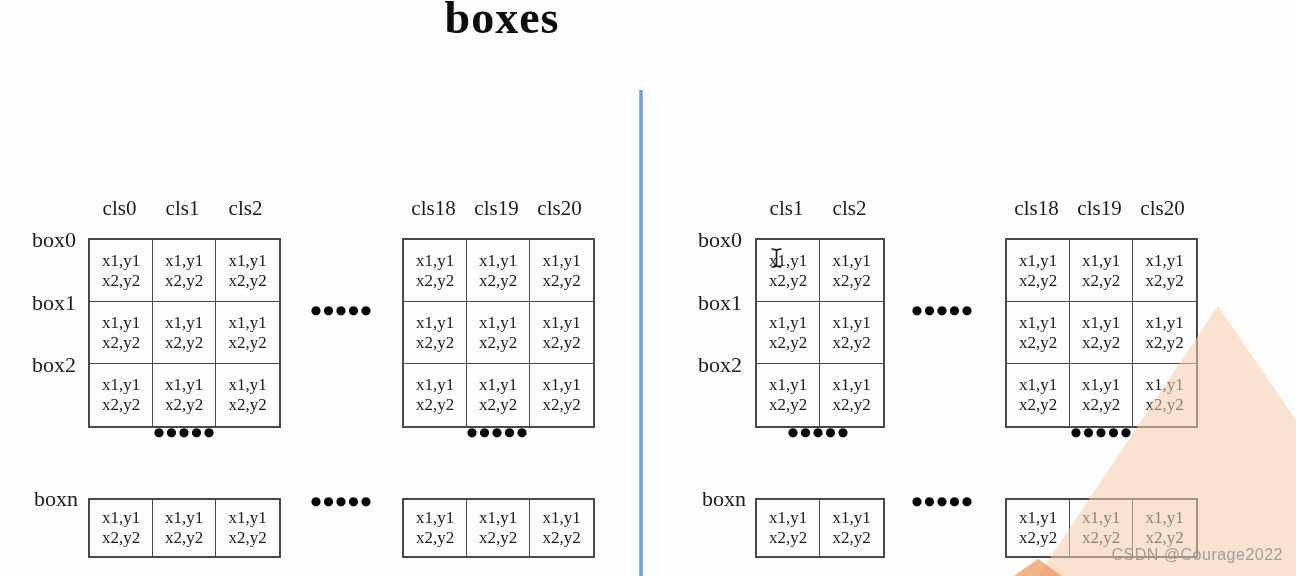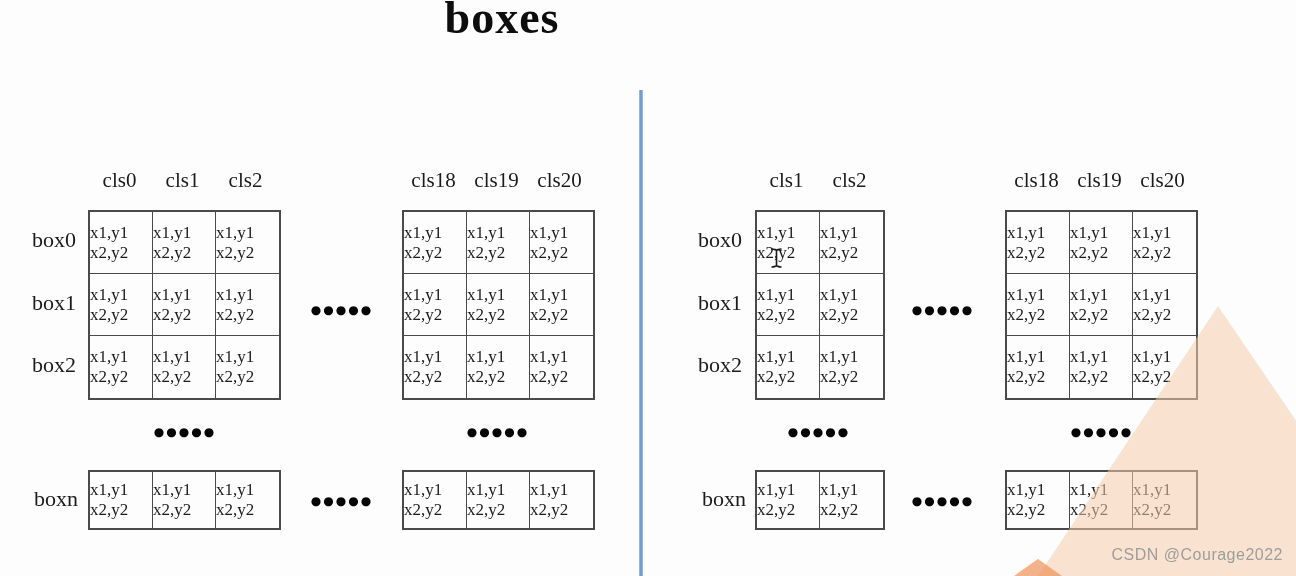--- a/index.html
+++ b/index.html
@@ -16,36 +16,36 @@
   .title {
     position:absolute; left:352px; top:-9px; width:300px;
     text-align:center; font-size:46px; font-weight:bold; color:#0d0d0d;
     letter-spacing:1px; z-index:2;
   }
   .divider {
     position:absolute; left:639px; top:90px; width:4px; height:486px;
     background:linear-gradient(to right,#a9c5e5,#5f90ca,#a9c5e5);
     z-index:1;
   }
-  .tbl { position:absolute; z-index:2; }
+  .tbl { position:absolute; z-index:2;margin-top:28px; }
   .hdr { display:flex; height:26px; margin-bottom:16px; }
   .hdr span {
     width:var(--cw); text-align:center; font-size:21px; color:#1b1b1b;
     flex:0 0 auto;
   }
   .grid {
     display:grid; width:max-content;
     border:2px solid var(--border);
     background:transparent;
   }
   .cell {
     width:var(--cw);
     border-right:1px solid var(--border);
     border-bottom:1px solid var(--border);
-    display:flex; flex-direction:column; justify-content:center;
+    display:flex; flex-direction:column; align-items:center; justify-content:center;
     font-size:17px; line-height:20px; color:#1b1b1b;
   }
   .cell.lastcol { border-right:none; }
   .cell.lastrow { border-bottom:none; }
   .rows3 .cell { height:62px; }
   .rows1 .cell { height:56px; }
   .rowlab {
     position:absolute; font-size:22px; color:#1b1b1b; z-index:2;
     width:54px; text-align:right;
   }

